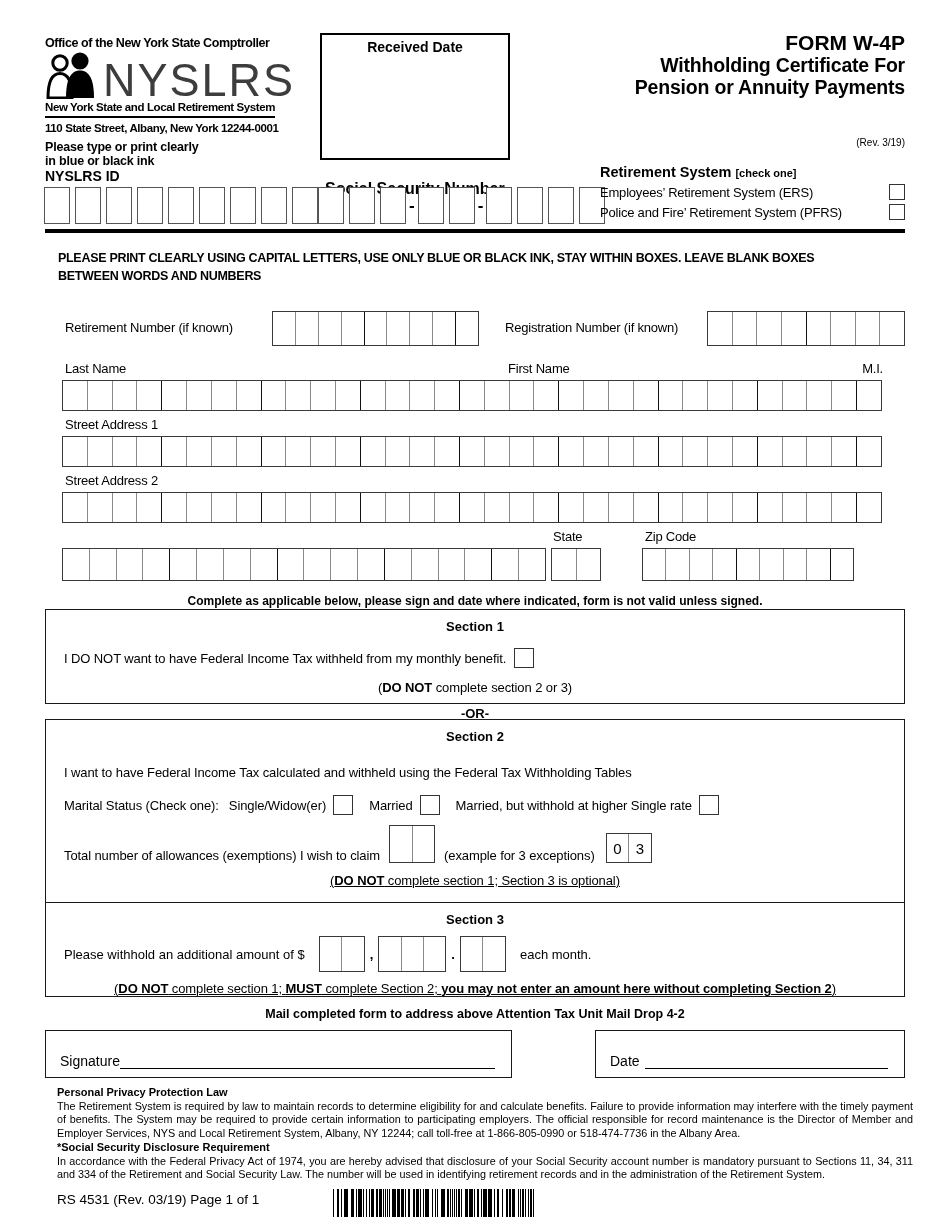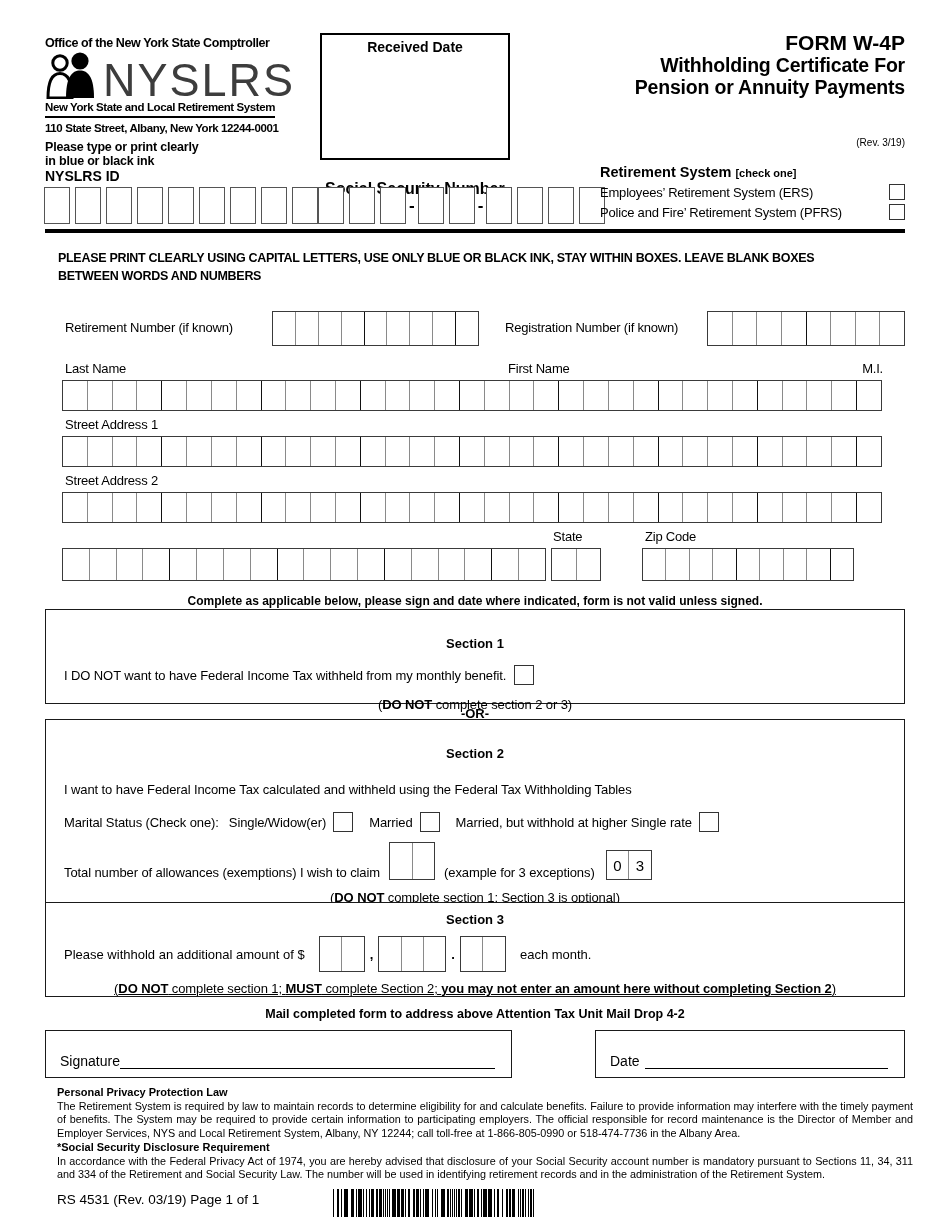--- a/index.html
+++ b/index.html
@@ -70,25 +70,25 @@
   .state-grid{left:551px;top:548px;width:50px;height:33px}
   .zip-grid{left:642px;top:548px;width:212px;height:33px}
 
   .complete-note{left:45px;top:594px;width:860px;text-align:center;font-weight:bold;font-size:12px}
 
   
   .sec{position:absolute;left:45px;width:860px;border:1.8px solid #1a1a1a;background:#fff}
   .sec-title{text-align:center;font-weight:bold;font-size:13px}
   .stmt{font-size:13px;letter-spacing:-0.1px}
   .sec-note{text-align:center;font-size:13px;letter-spacing:-0.1px}
-  .sec1{top:609px;height:95px;padding-top:26px}
+  .sec1{top:609px;height:95px;padding-top:9px}
   .sec1 .stmt{margin:14px 0 0 18px}
   .sec1 .sec-note{margin-top:12px}
   .or{left:45px;top:706px;width:860px;text-align:center;font-weight:bold;font-size:13px}
-  .sec2{top:719px;height:215px;padding-top:26px}
+  .sec2{top:719px;height:215px;padding-top:9px}
   .sec2 .stmt{margin:21px 0 0 18px}
   .mrow{display:flex;align-items:center;margin:15px 0 0 18px;font-size:13px;letter-spacing:-0.1px}
   .mrow .gap1{width:10px}.mrow .gap2{width:16px}
   .mrow .chk{width:20px;height:20px;margin-left:7px}
   .arow{display:flex;align-items:flex-end;margin:10px 0 0 18px;font-size:13px;letter-spacing:-0.1px}
   .allow-grid{width:46px;height:38px;margin:0 9px}
   .ex-grid{width:46px;height:30px;margin-left:11px}
   .sec2 .sec-note{margin-top:10px}
   .u{text-decoration:underline}
   .sec3{top:902px;height:95px;padding-top:9px}

